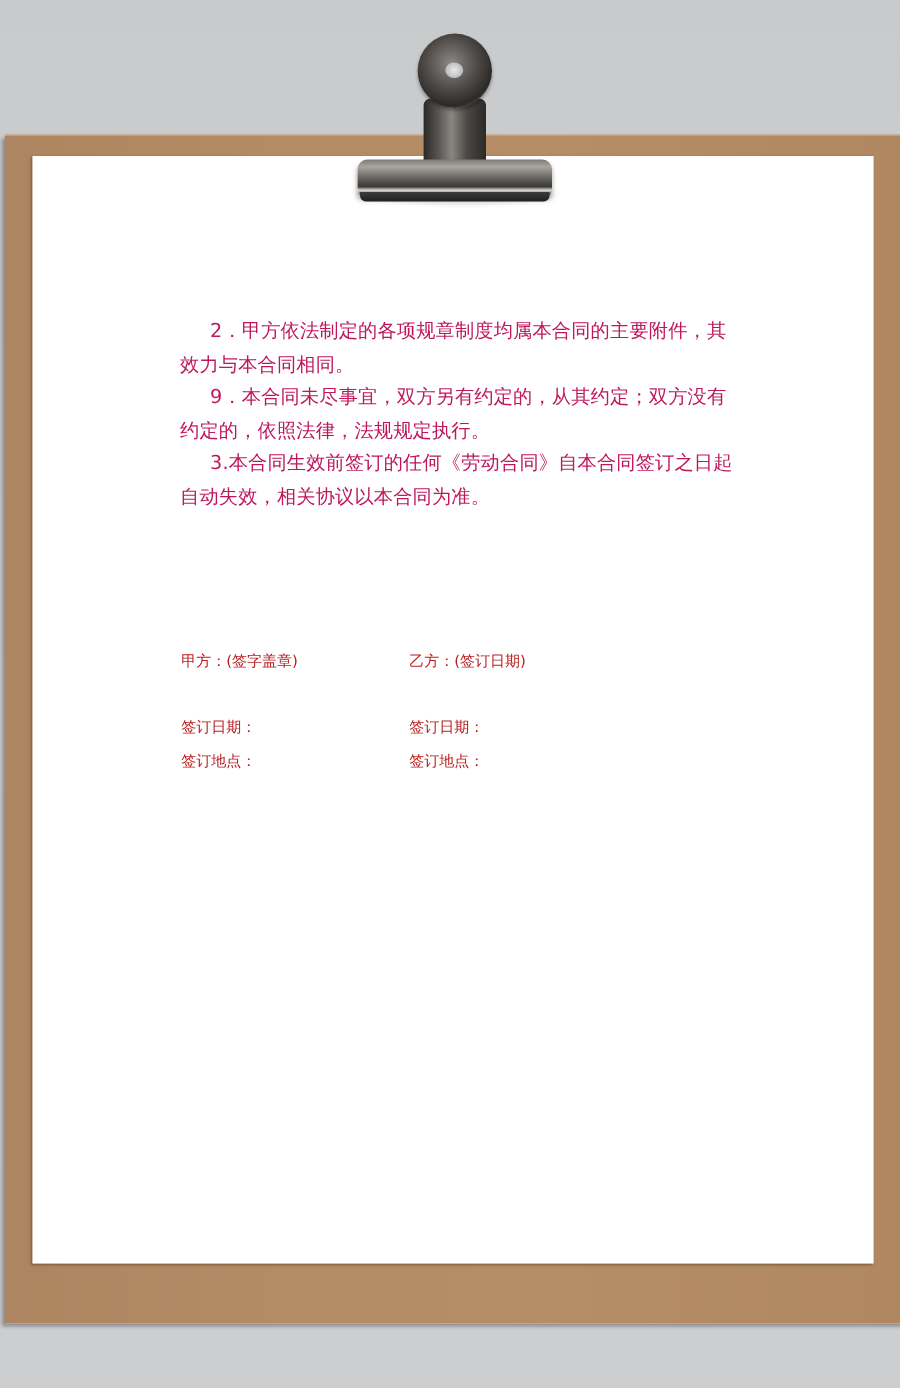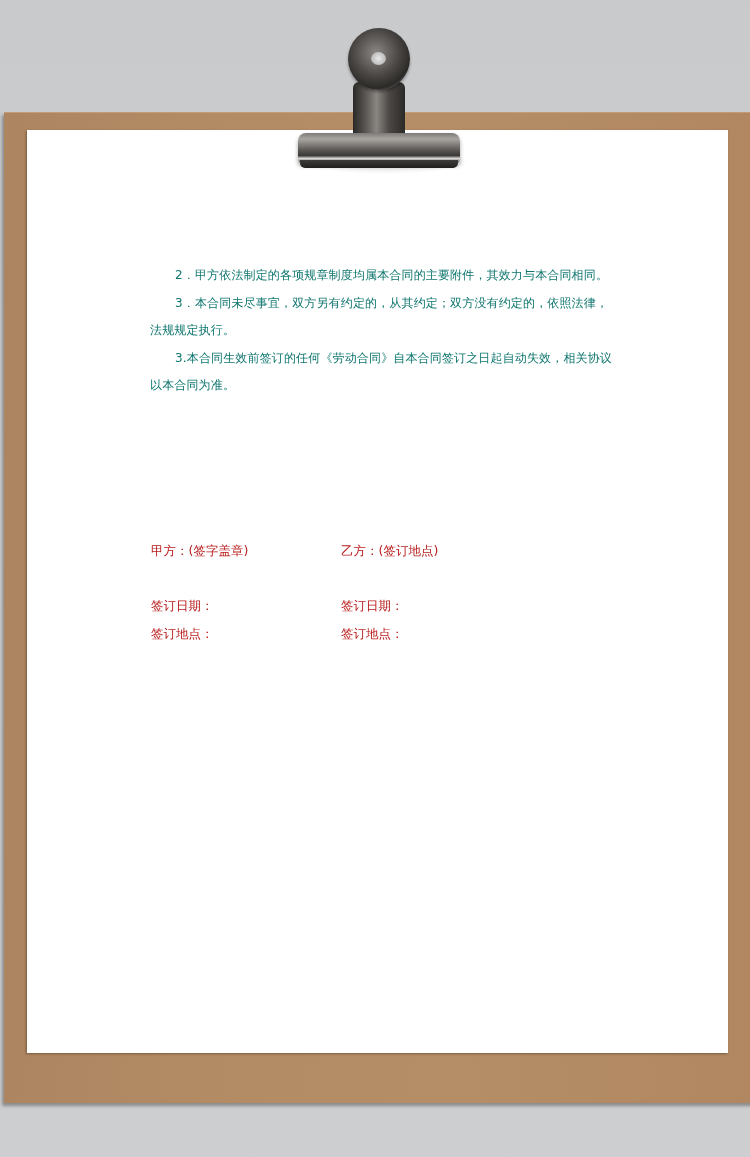--- a/index.html
+++ b/index.html
@@ -42,21 +42,21 @@
     border-radius:8px 8px 4px 4px;
     background: linear-gradient(180deg, #7d7a77 0%, #a9a6a2 20%, #5e5b58 55%, #3b3937 75%, #d9d7d4 85%, #4a4846 100%);
     box-shadow: 0 3px 4px rgba(0,0,0,0.35);
   }
   .clip-base {
     position:absolute; left:300px; top:160px; width:158px; height:8px; border-radius:0 0 5px 5px;
     background: linear-gradient(180deg, #3d3b39, #201f1e);
   }
   .body-text {
     position:absolute; left:150px; top:262px; width:466px;
-    font-size:12px; line-height:27.6px; color:#0f766e;
+    font-size:16px; line-height:27.6px; color:#be185d;
     letter-spacing:0.15px;
   }
   .body-text p { margin:0; text-indent:25px; }
   .sig {
     position:absolute; font-size:12.5px; color:#b91c1c; white-space:nowrap;
   }
 </style>
 </head>
 <body>
 
@@ -67,24 +67,24 @@
   <div class="clip-shadow"></div>
   <div class="clip-neck"></div>
   <div class="clip-ring"></div>
   <div class="clip-hole"></div>
   <div class="clip-bar"></div>
   <div class="clip-base"></div>
 </div>
 
 <div class="body-text">
   <p>2．甲方依法制定的各项规章制度均属本合同的主要附件，其效力与本合同相同。</p>
-  <p>3．本合同未尽事宜，双方另有约定的，从其约定；双方没有约定的，依照法律，法规规定执行。</p>
+  <p>9．本合同未尽事宜，双方另有约定的，从其约定；双方没有约定的，依照法律，法规规定执行。</p>
   <p>3.本合同生效前签订的任何《劳动合同》自本合同签订之日起自动失效，相关协议以本合同为准。</p>
 </div>
 
 <div class="sig" style="left:151px; top:543px;">甲方：(签字盖章)</div>
-<div class="sig" style="left:341px; top:543px;">乙方：(签订地点)</div>
+<div class="sig" style="left:341px; top:543px;">乙方：(签订日期)</div>
 
 <div class="sig" style="left:151px; top:598px;">签订日期：</div>
 <div class="sig" style="left:341px; top:598px;">签订日期：</div>
 
 <div class="sig" style="left:151px; top:626px;">签订地点：</div>
 <div class="sig" style="left:341px; top:626px;">签订地点：</div>
 
 </body></html>

